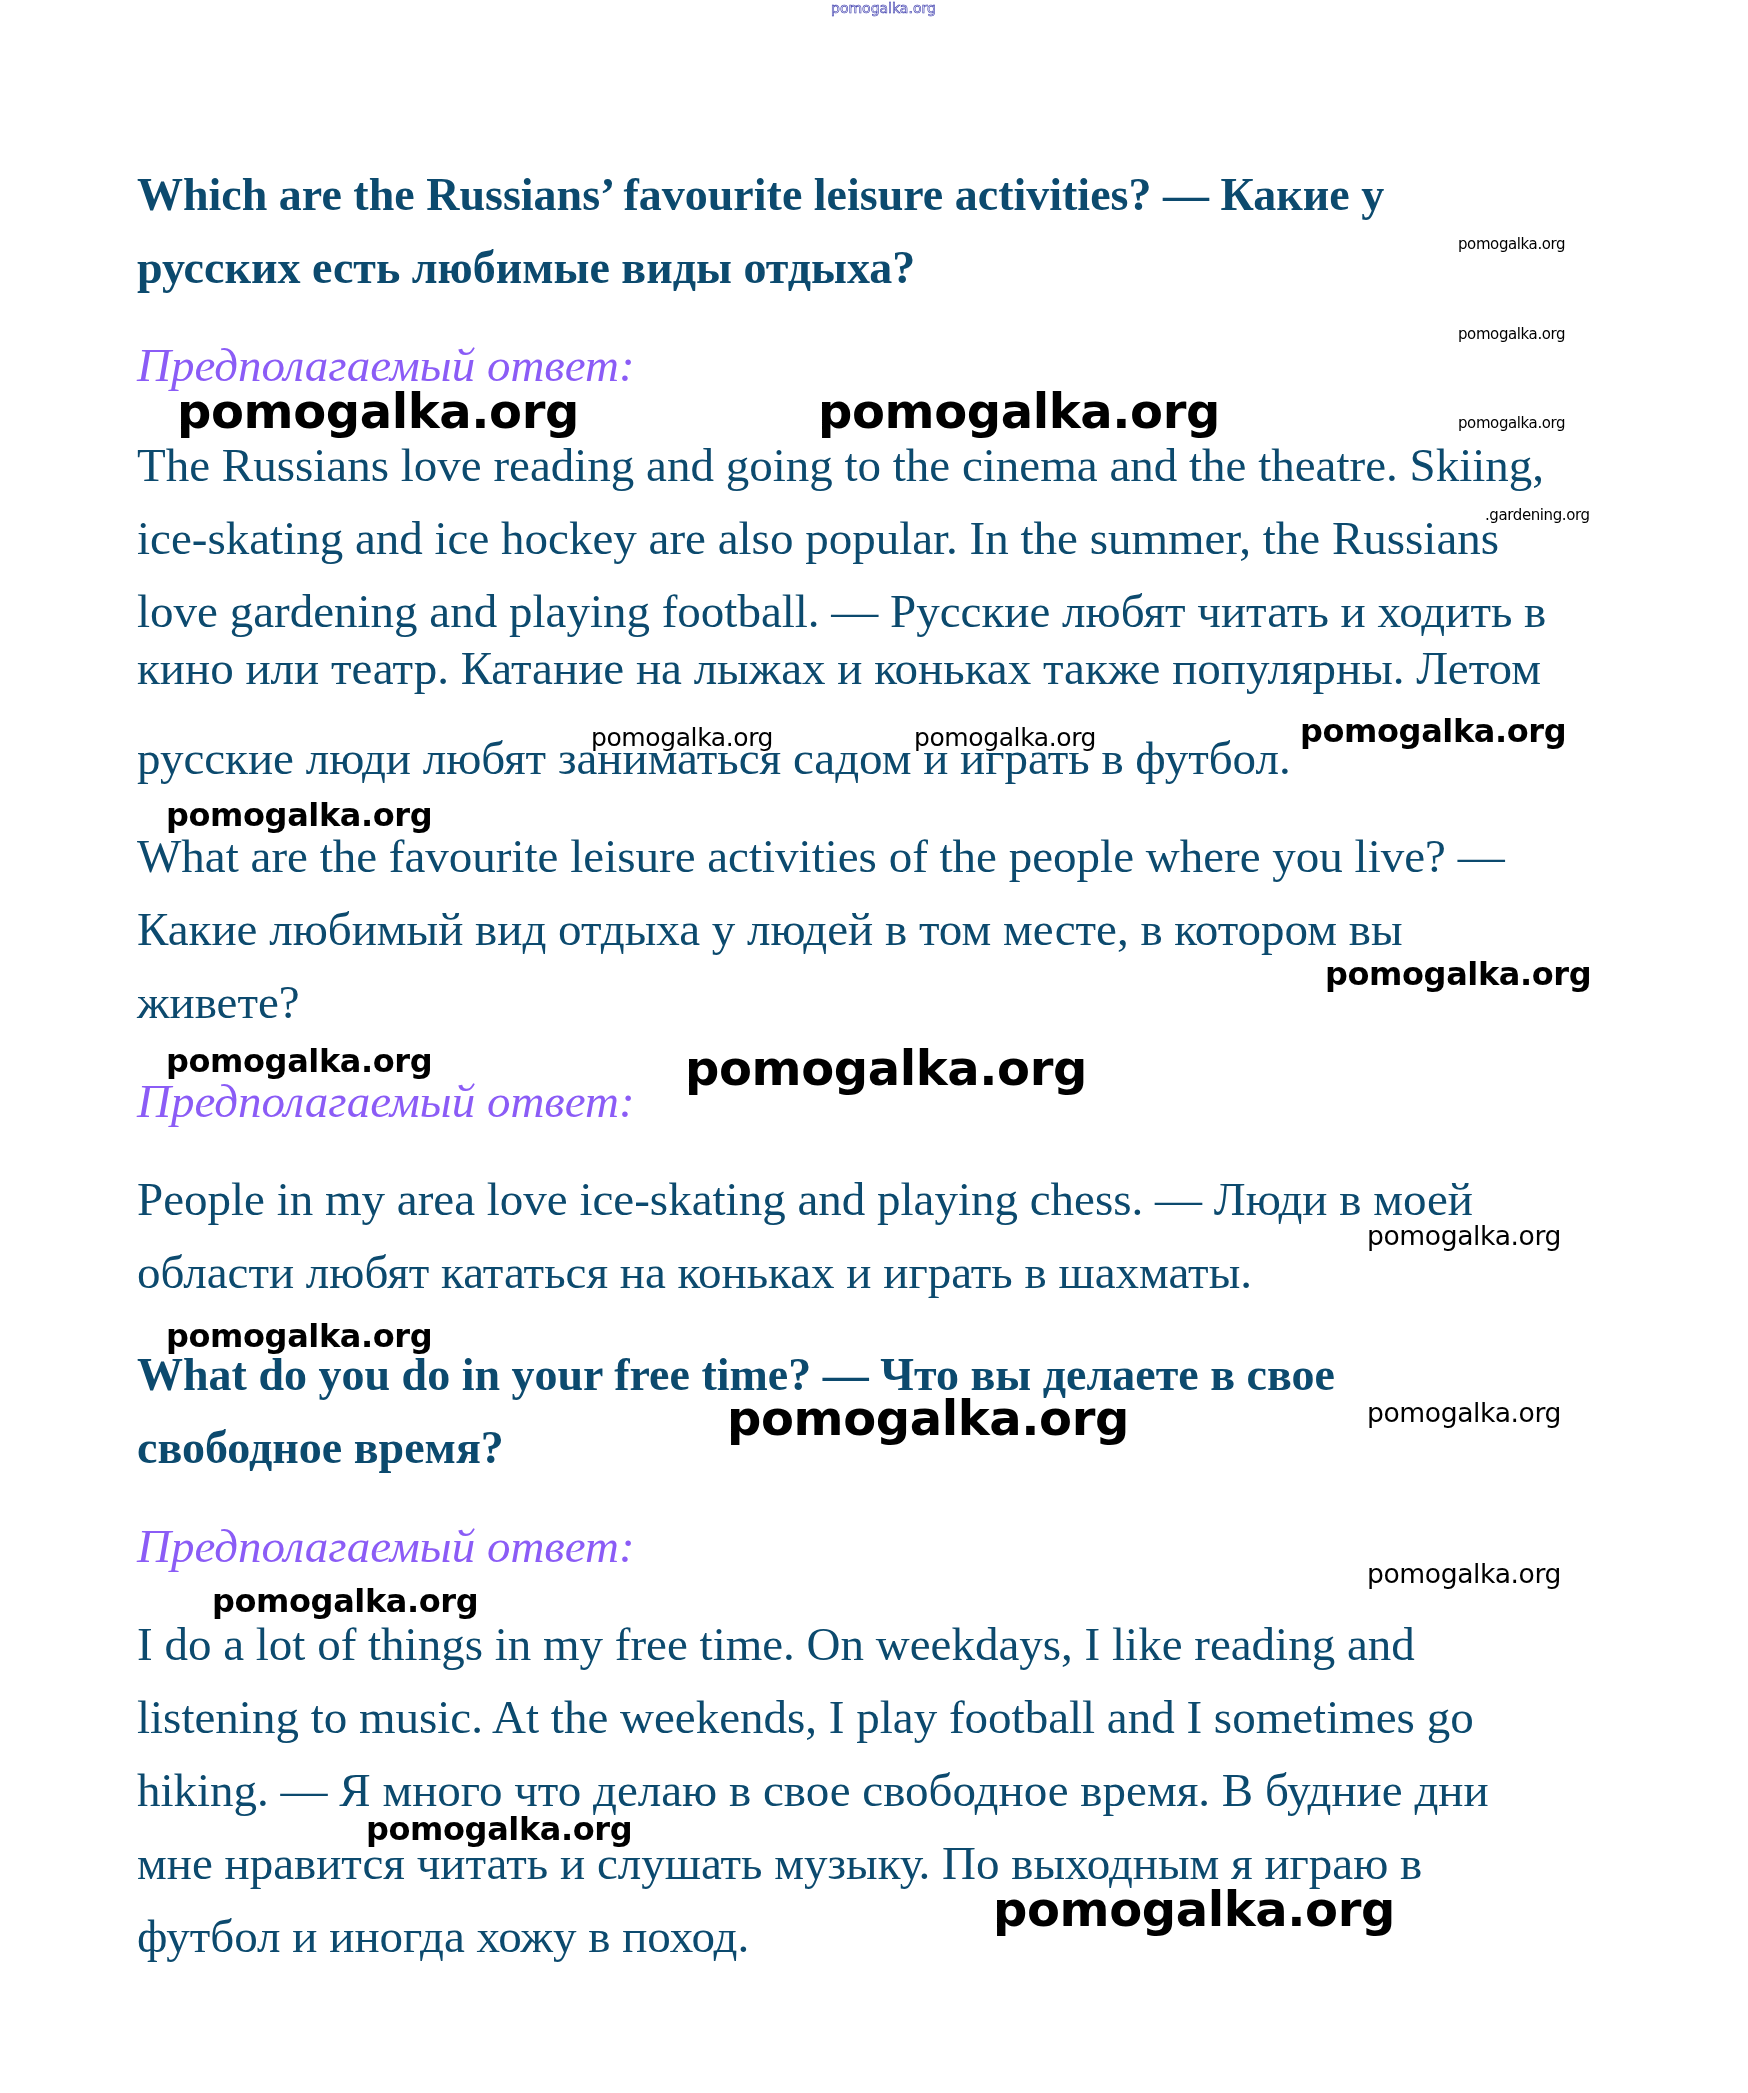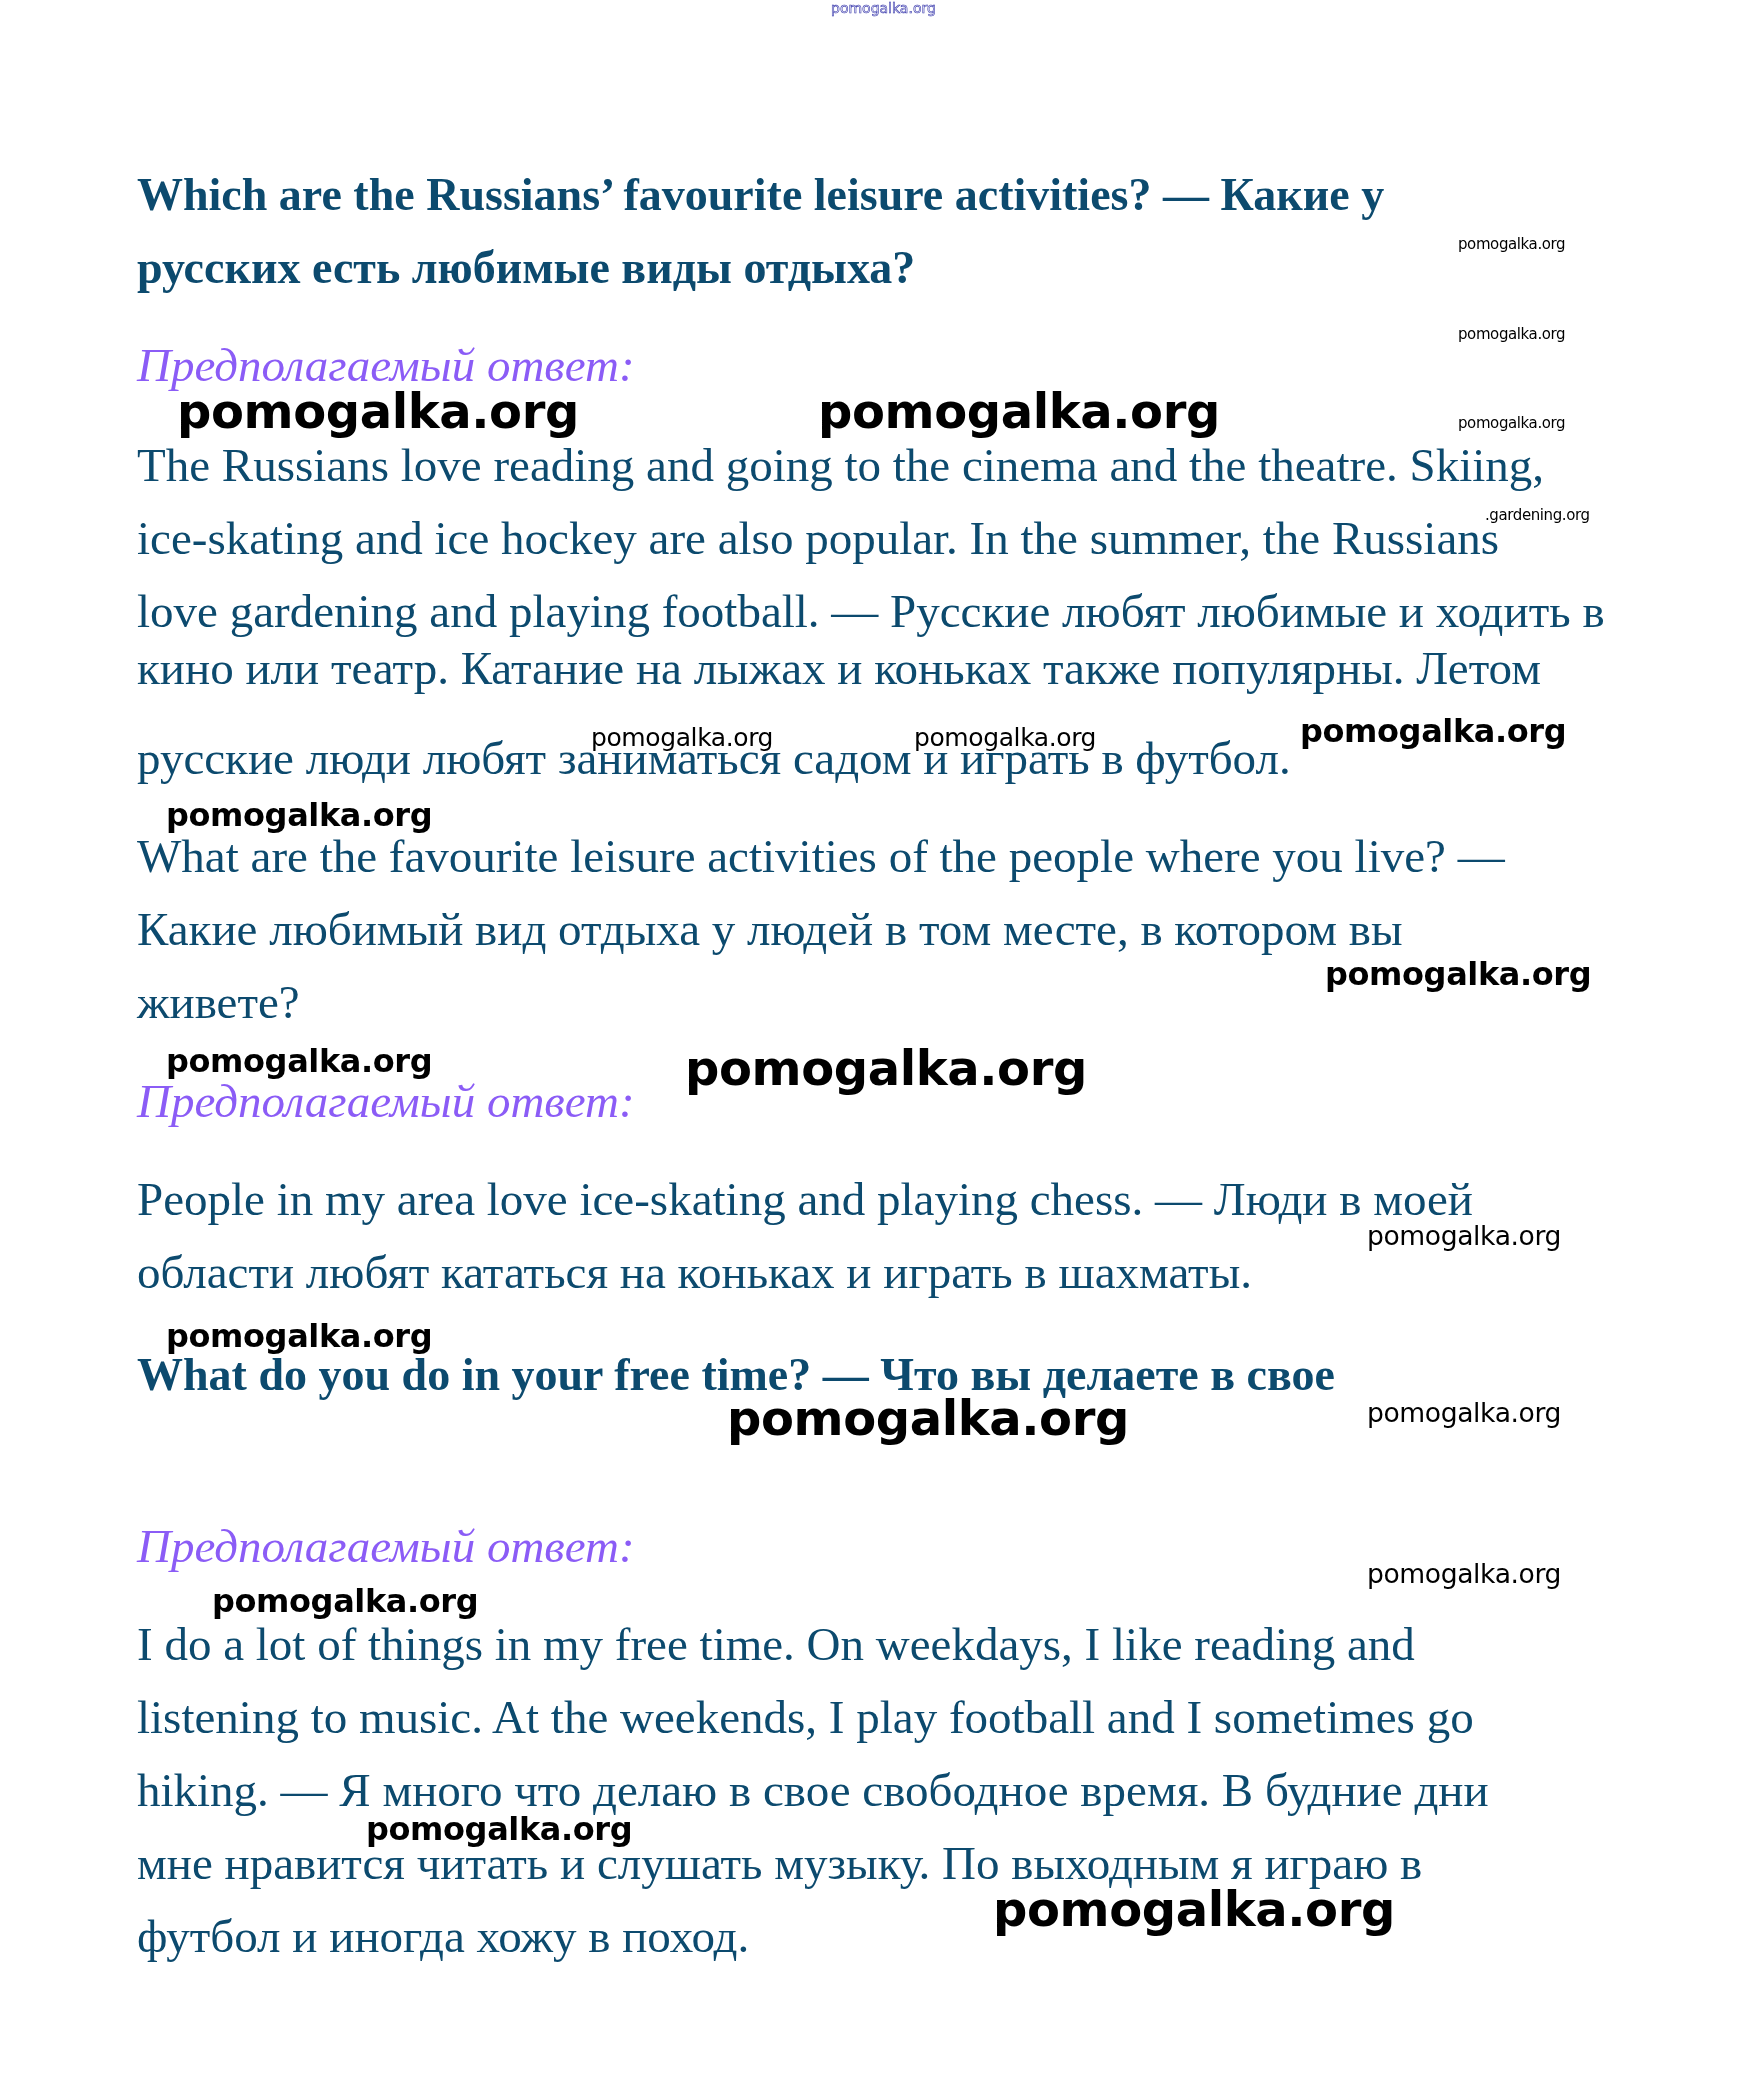--- a/index.html
+++ b/index.html
@@ -31,32 +31,33 @@
 
 <div class="page">
 
   <div class="wm-top">pomogalka.org</div>
 
   <div class="line bold" style="top:166px">Which are the Russians’ favourite leisure activities? — Какие у</div>
   <div class="line bold" style="top:239px">русских есть любимые виды отдыха?</div>
   <div class="line italic" style="top:336px">Предполагаемый ответ:</div>
   <div class="line" style="top:436px">The Russians love reading and going to the cinema and the theatre. Skiing,</div>
   <div class="line" style="top:509px">ice-skating and ice hockey are also popular. In the summer, the Russians</div>
-  <div class="line" style="top:582px">love gardening and playing football. — Русские любят любимые и ходить в</div>
+  <div class="line" style="top:582px">love gardening and playing football. — Русские любят читать и ходить в</div>
   <div class="line" style="top:639px">кино или театр. Катание на лыжах и коньках также популярны. Летом</div>
   <div class="line" style="top:729px">русские люди любят заниматься садом и играть в футбол.</div>
 
   <div class="line" style="top:827px">What are the favourite leisure activities of the people where you live? —</div>
   <div class="line" style="top:900px">Какие любимый вид отдыха у людей в том месте, в котором вы</div>
   <div class="line" style="top:973px">живете?</div>
   <div class="line italic" style="top:1072px">Предполагаемый ответ:</div>
   <div class="line" style="top:1170px">People in my area love ice-skating and playing chess. — Люди в моей</div>
   <div class="line" style="top:1243px">области любят кататься на коньках и играть в шахматы.</div>
 
   <div class="line bold" style="top:1346px">What do you do in your free time? — Что вы делаете в свое</div>
+  <div class="line bold" style="top:1419px">свободное время?</div>
   <div class="line italic" style="top:1517px">Предполагаемый ответ:</div>
   <div class="line" style="top:1615px">I do a lot of things in my free time. On weekdays, I like reading and</div>
   <div class="line" style="top:1688px">listening to music. At the weekends, I play football and I sometimes go</div>
   <div class="line" style="top:1761px">hiking. — Я много что делаю в свое свободное время. В будние дни</div>
   <div class="line" style="top:1834px">мне нравится читать и слушать музыку. По выходным я играю в</div>
   <div class="line" style="top:1907px">футбол и иногда хожу в поход.</div>
 
   <div class="wm wm-sm" style="left:1458px; top:235px">pomogalka.org</div>
   <div class="wm wm-sm" style="left:1458px; top:325px">pomogalka.org</div>
   <div class="wm wm-sm" style="left:1458px; top:414px">pomogalka.org</div>

